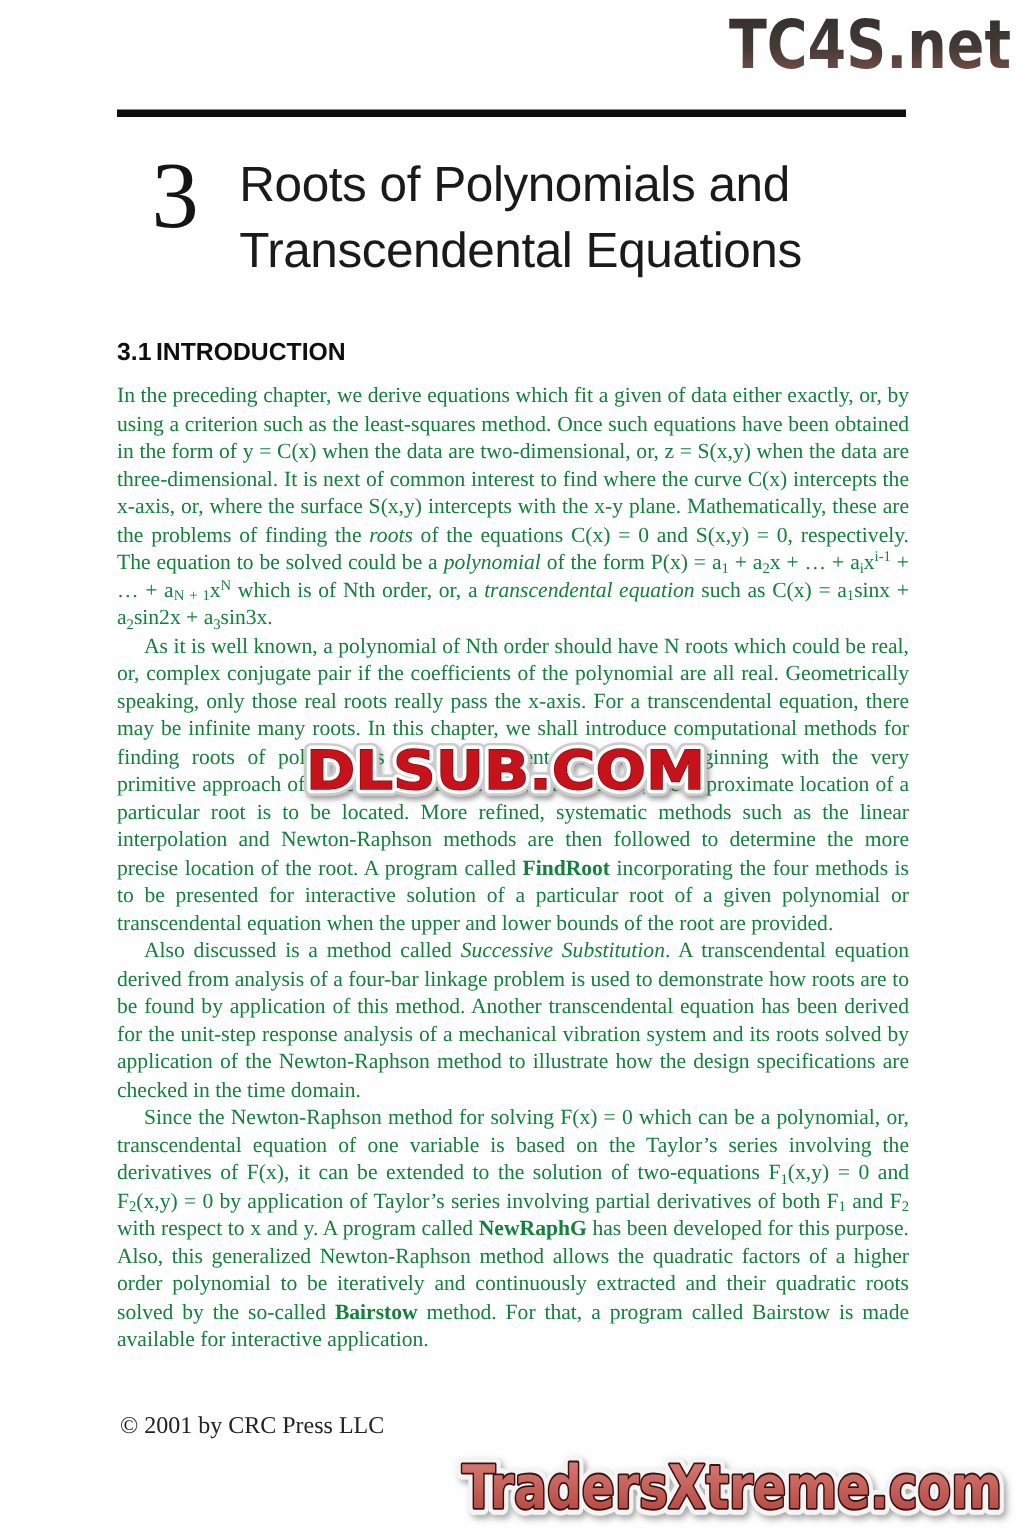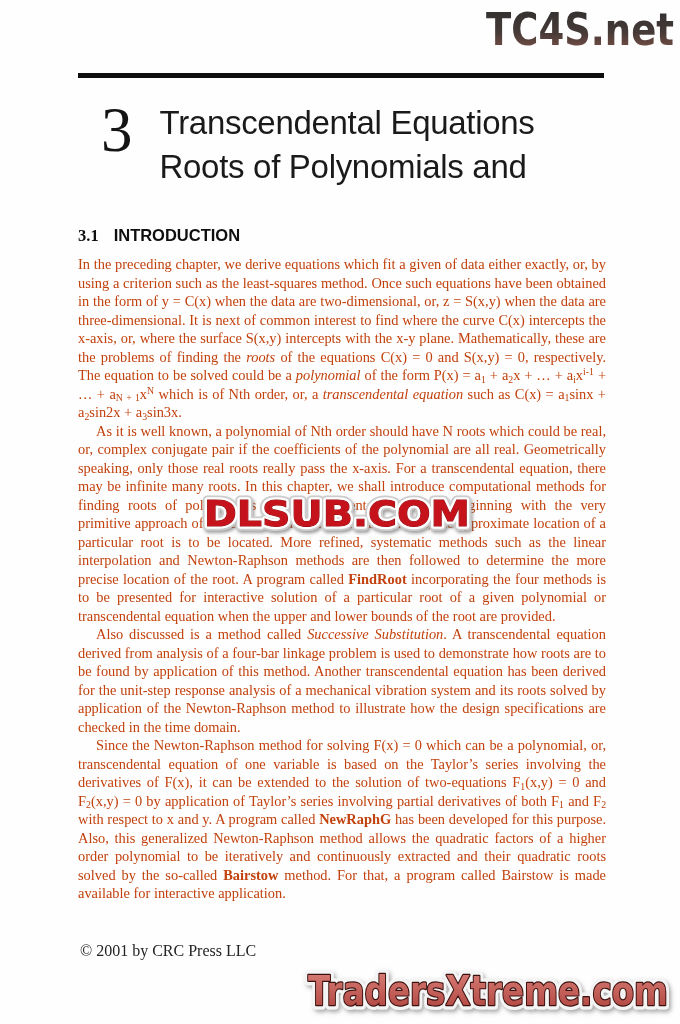--- a/index.html
+++ b/index.html
@@ -18,25 +18,25 @@
   }
   .chapter-title {
     margin-left:27px; font-family:"Liberation Sans", sans-serif;
     font-size:33px; line-height:44px; font-weight:400; letter-spacing:-0.3px; color:#1a1a1a;
   }
 
   .section-heading {
     position:absolute; left:78px; top:226px;
     font-family:"Liberation Sans", sans-serif; font-weight:700; font-size:16.5px; color:#0f0f0f;
   }
-  .section-heading .sec-num { margin-right:15px;font-family:Liberation Serif, serif; }
+  .section-heading .sec-num { margin-right:3px; }
 
   .body-text {
     position:absolute; left:78px; top:255px; width:528px;
-    font-size:14.4px; line-height:18.5px; color:#c2410c; text-align:justify;
+    font-size:14.4px; line-height:18.5px; color:#15803d; text-align:justify;
   }
   .body-text p { margin:0; }
   .body-text p.indent { text-indent:18px; }
   .body-text em { font-style:italic; }
   .body-text strong { font-weight:bold; }
   .sub { font-size:0.68em; position:relative; top:0.28em; line-height:0; }
   .sup { font-size:0.68em; position:relative; top:-0.5em; line-height:0; }
 
   .footer {
     position:absolute; left:80px; top:942px; font-size:16px; color:#232323;
@@ -62,22 +62,22 @@
       </linearGradient>
     </defs>
     <text x="4" y="41" font-size="45" font-weight="bold" textLength="188" lengthAdjust="spacingAndGlyphs" fill="url(#tc4s-grad)">TC4S.net</text>
   </svg>
 
   <div class="rule"></div>
 
   <div class="chapter-head">
     <div class="chapter-number">3</div>
     <div class="chapter-title">
+      <div>Roots of Polynomials and</div>
       <div>Transcendental Equations</div>
-      <div>Roots of Polynomials and</div>
     </div>
   </div>
 
   <div class="section-heading">
     <span class="sec-num">3.1</span><span>INTRODUCTION</span>
   </div>
 
   <div class="body-text" id="body-text">
       <p><span>In the preceding chapter, we derive equations which fit a given of data either exactly, or, by using a criterion such as the least-squares method. Once such equations have been obtained in the form of y = C(x) when the data are two-dimensional, or, z = S(x,y) when the data are three-dimensional. It is next of common interest to find where the curve C(x) intercepts the x-axis, or, where the surface S(x,y) intercepts with the x-y plane. Mathematically, these are the problems of finding the </span><em>roots</em><span> of the equations C(x) = 0 and S(x,y) = 0, respectively. The equation to be solved could be a </span><em>polynomial</em><span> of the form P(x) = a</span><span class="sub">1</span><span> + a</span><span class="sub">2</span><span>x + … + a</span><span class="sub">i</span><span>x</span><span class="sup">i-1</span><span> + … + a</span><span class="sub">N + 1</span><span>x</span><span class="sup">N</span><span> which is of Nth order, or, a </span><em>transcendental equation</em><span> such as C(x) = a</span><span class="sub">1</span><span>sinx + a</span><span class="sub">2</span><span>sin2x + a</span><span class="sub">3</span><span>sin3x.</span></p>
       <p class="indent"><span>As it is well known, a polynomial of Nth order should have N roots which could be real, or, complex conjugate pair if the coefficients of the polynomial are all real. Geometrically speaking, only those real roots really pass the x-axis. For a transcendental equation, there may be infinite many roots. In this chapter, we shall introduce computational methods for finding roots of polynomials and transcendental equations. Beginning with the very primitive approach of incremental and half-interval searches, the approximate location of a particular root is to be located. More refined, systematic methods such as the linear interpolation and Newton-Raphson methods are then followed to determine the more precise location of the root. A program called </span><strong>FindRoot</strong><span> incorporating the four methods is to be presented for interactive solution of a particular root of a given polynomial or transcendental equation when the upper and lower bounds of the root are provided.</span></p>

